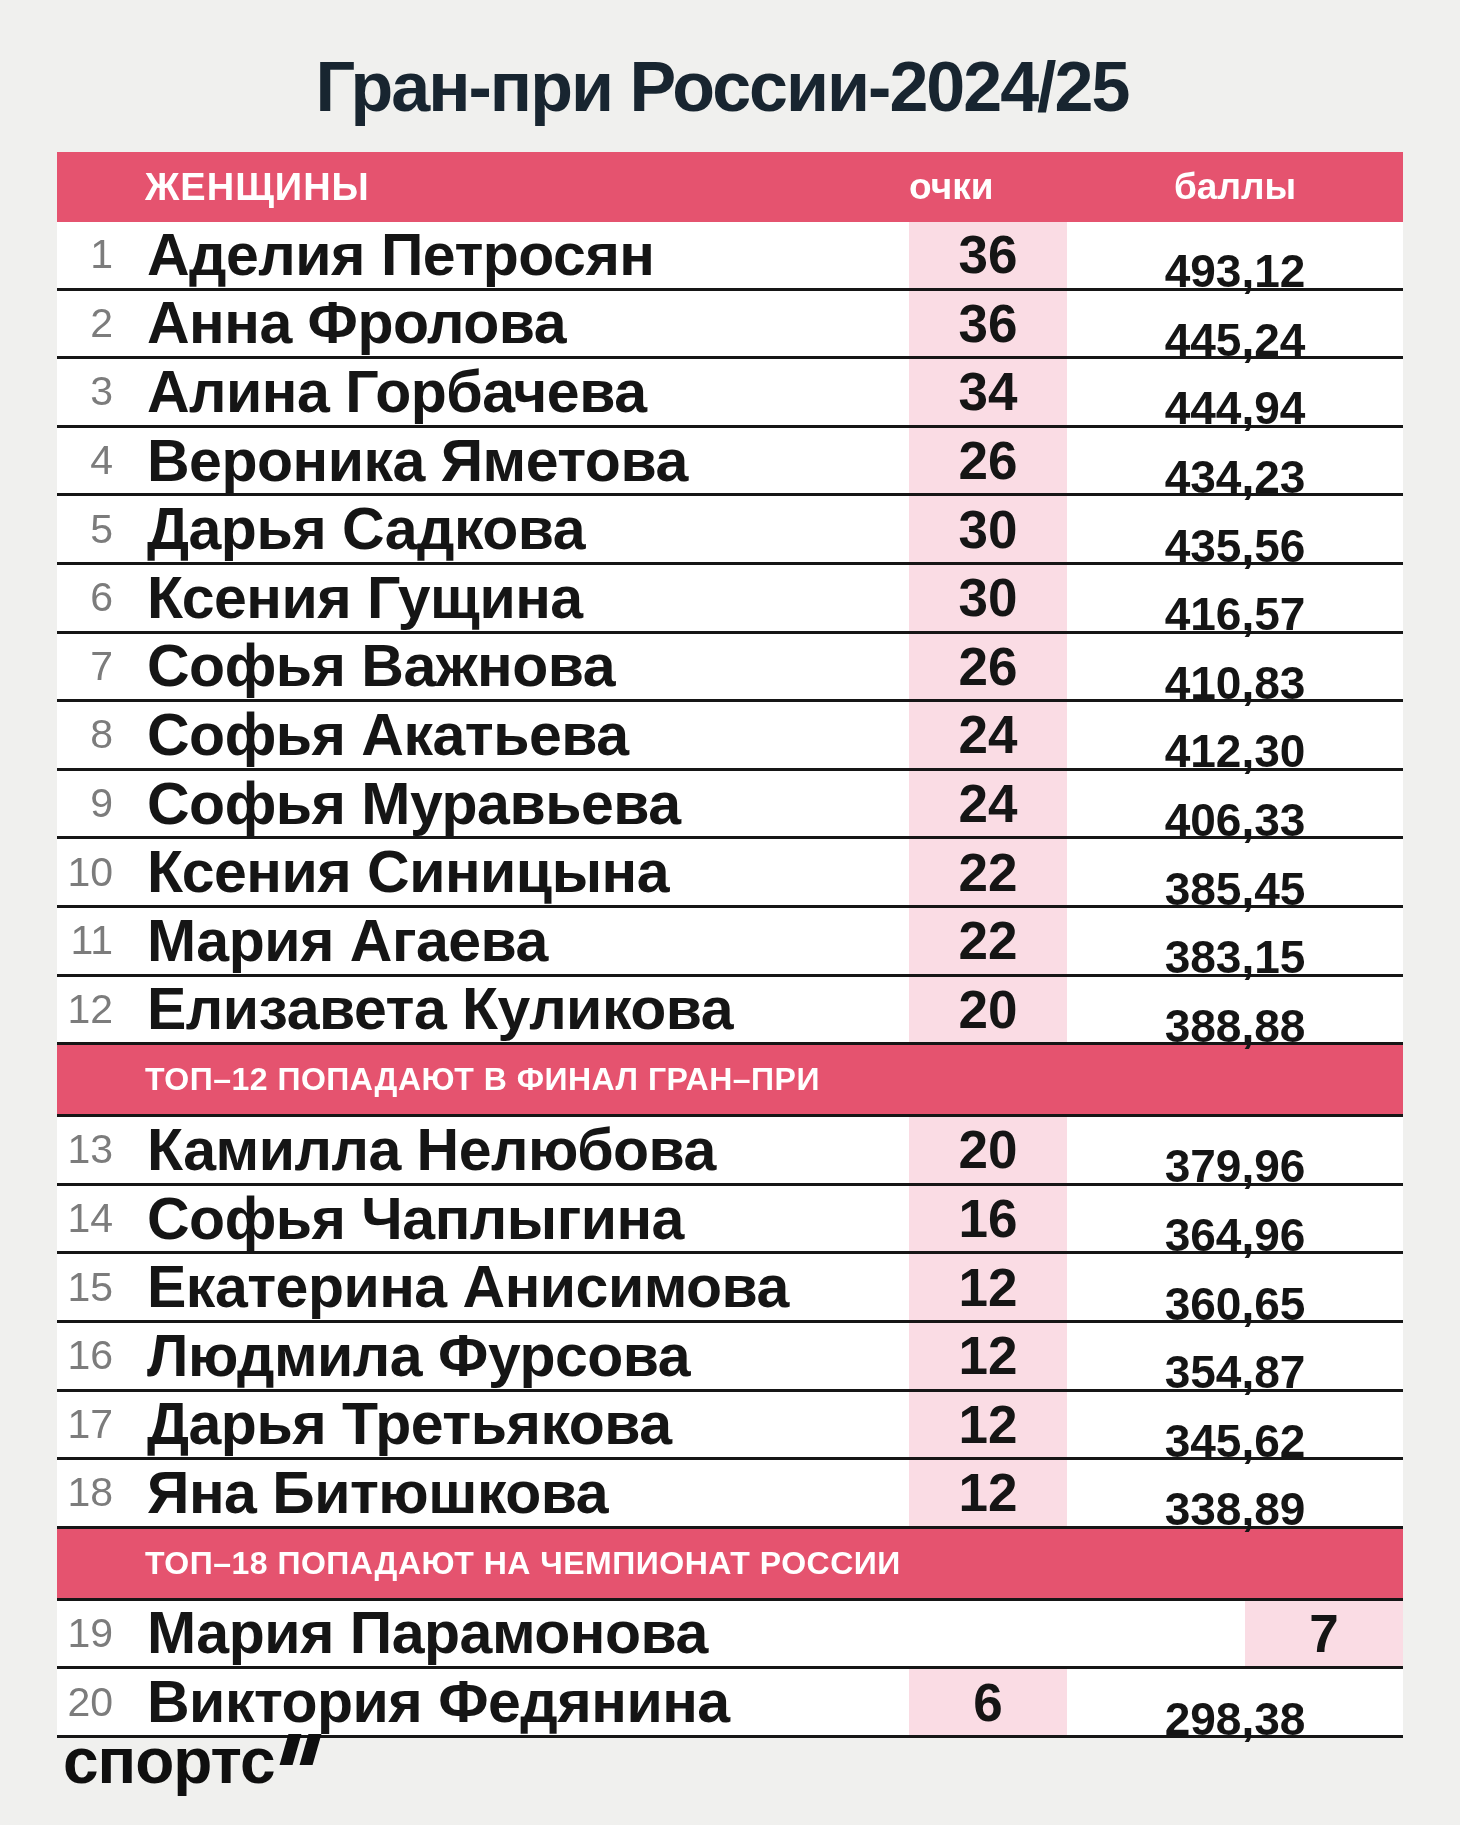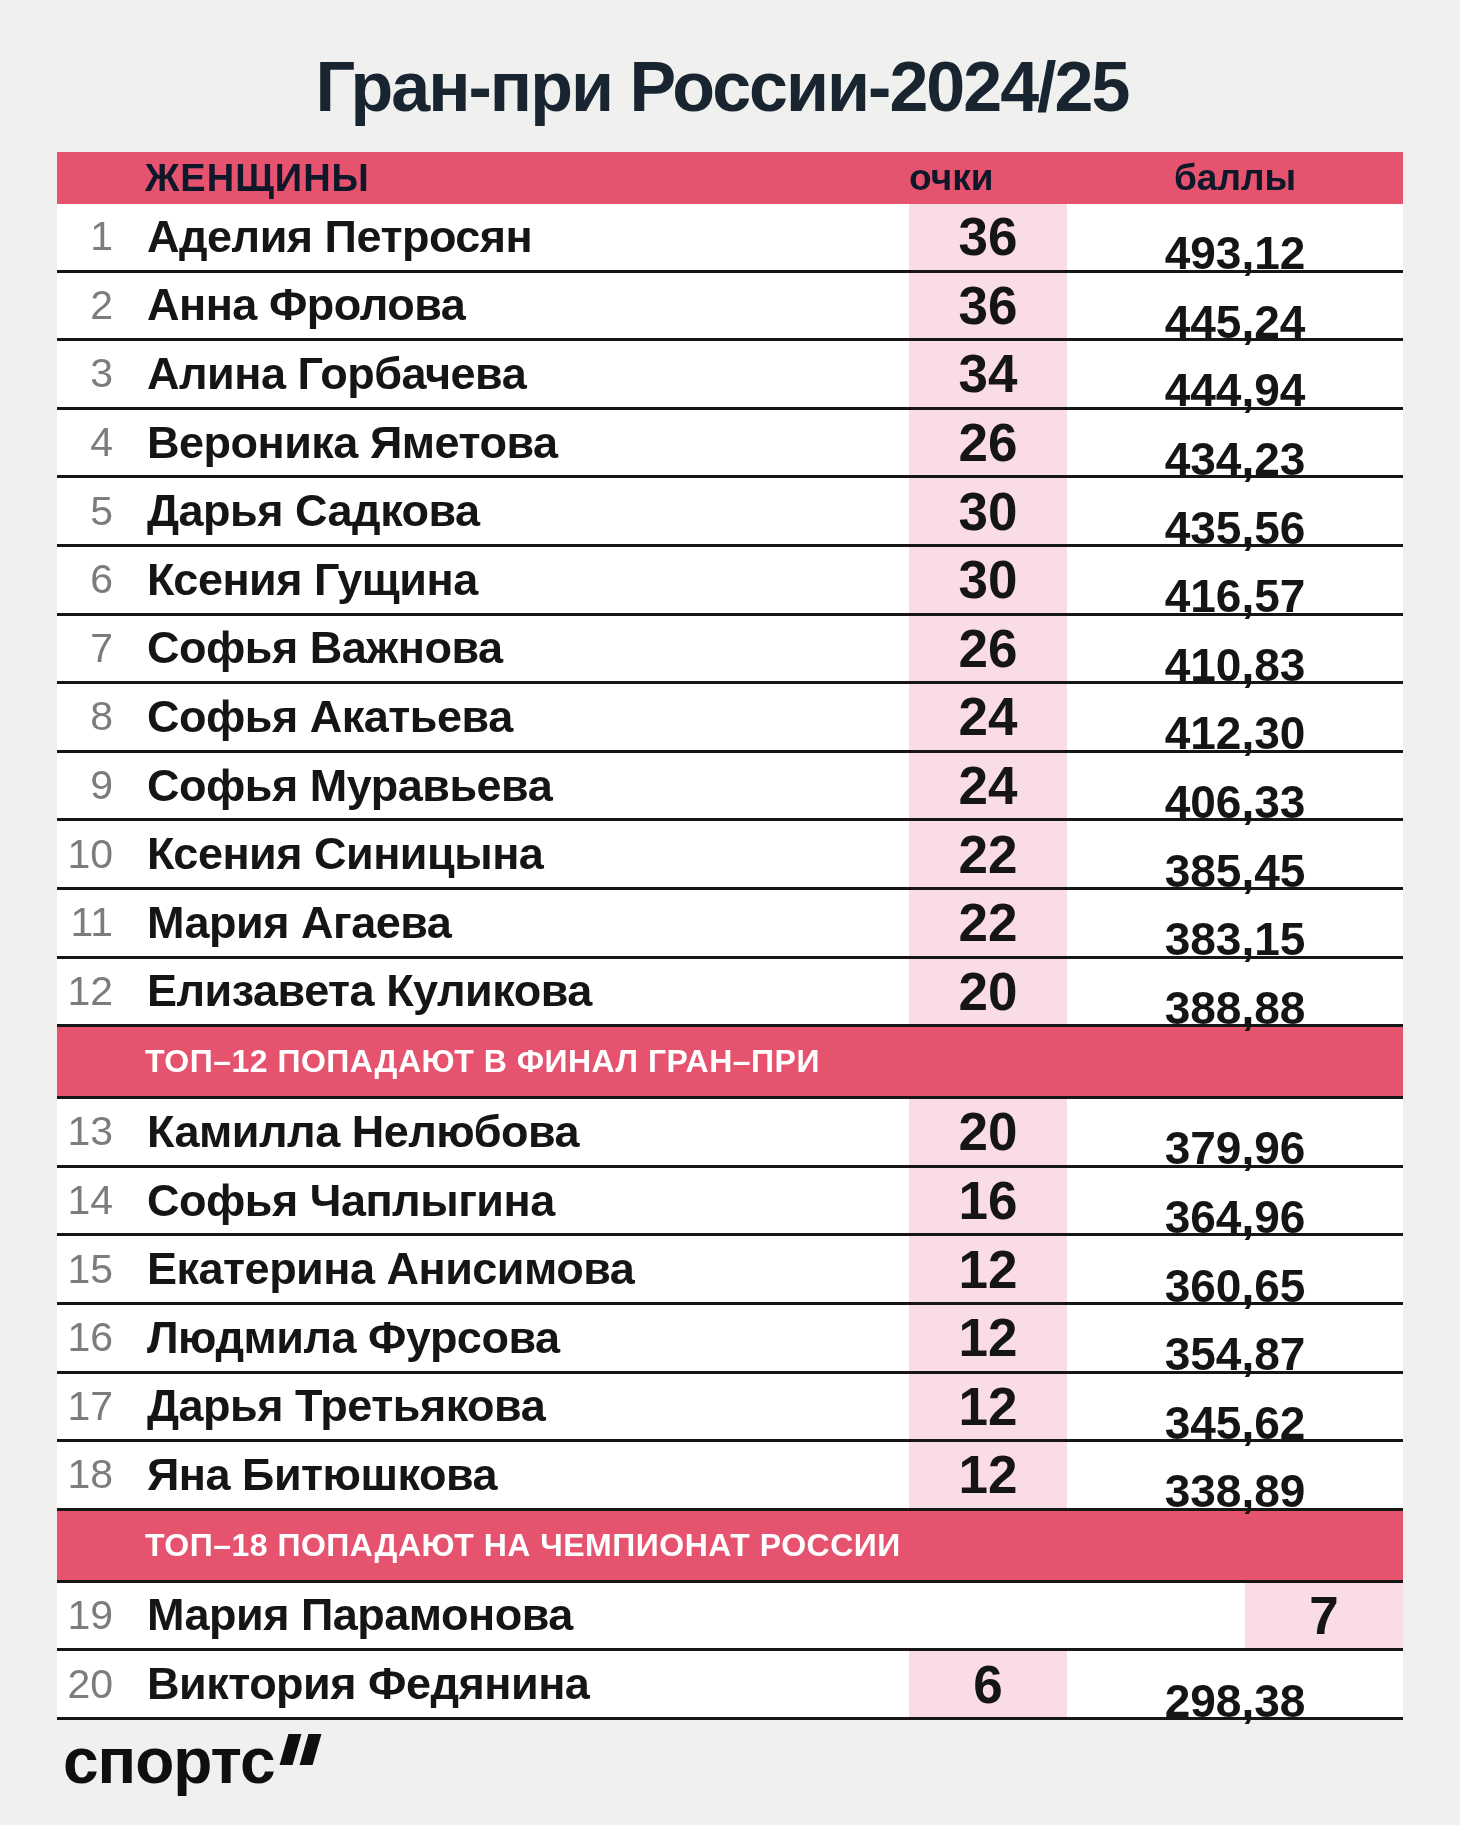--- a/index.html
+++ b/index.html
@@ -28,25 +28,25 @@
     font-weight:700;
     letter-spacing:-2px;
     color:var(--title-color);
   }
   .table{
     position:absolute;
     left:57px;top:152px;
     width:1346px;
   }
   .thead{
-    height:52px;
+    height:70px;
     background:var(--accent-pink);
     display:flex;
     align-items:center;
-    color:#0f172a;
+    color:#ffffff;
   }
   .h-group{
     flex:1;
     padding-left:88px;
     font-size:38px;
     font-weight:700;
     letter-spacing:1px;
   }
   .h-points{
     width:158px;flex:none;
@@ -68,21 +68,21 @@
   }
   .c-rank{
     width:56px;flex:none;
     text-align:right;
     font-size:41px;
     color:var(--rank-color);
   }
   .c-name{
     flex:1;
     padding-left:34px;
-    font-size:45px;
+    font-size:59px;
     font-weight:600;
     letter-spacing:-0.5px;
     white-space:nowrap;
   }
   .c-points{
     width:158px;flex:none;
     height:100%;
     background:var(--stripe-pink);
     display:flex;
     align-items:center;

